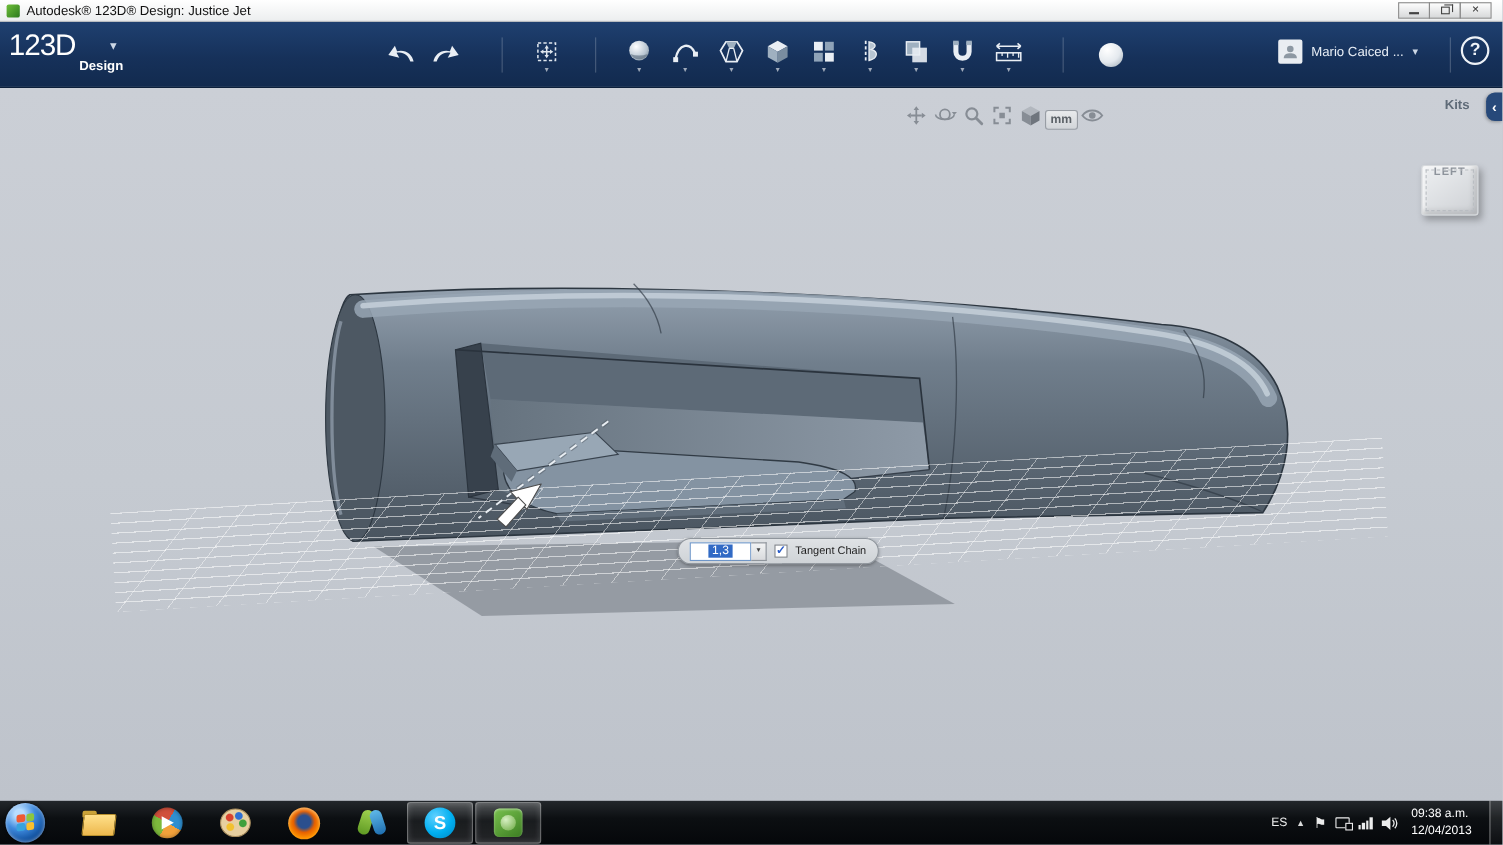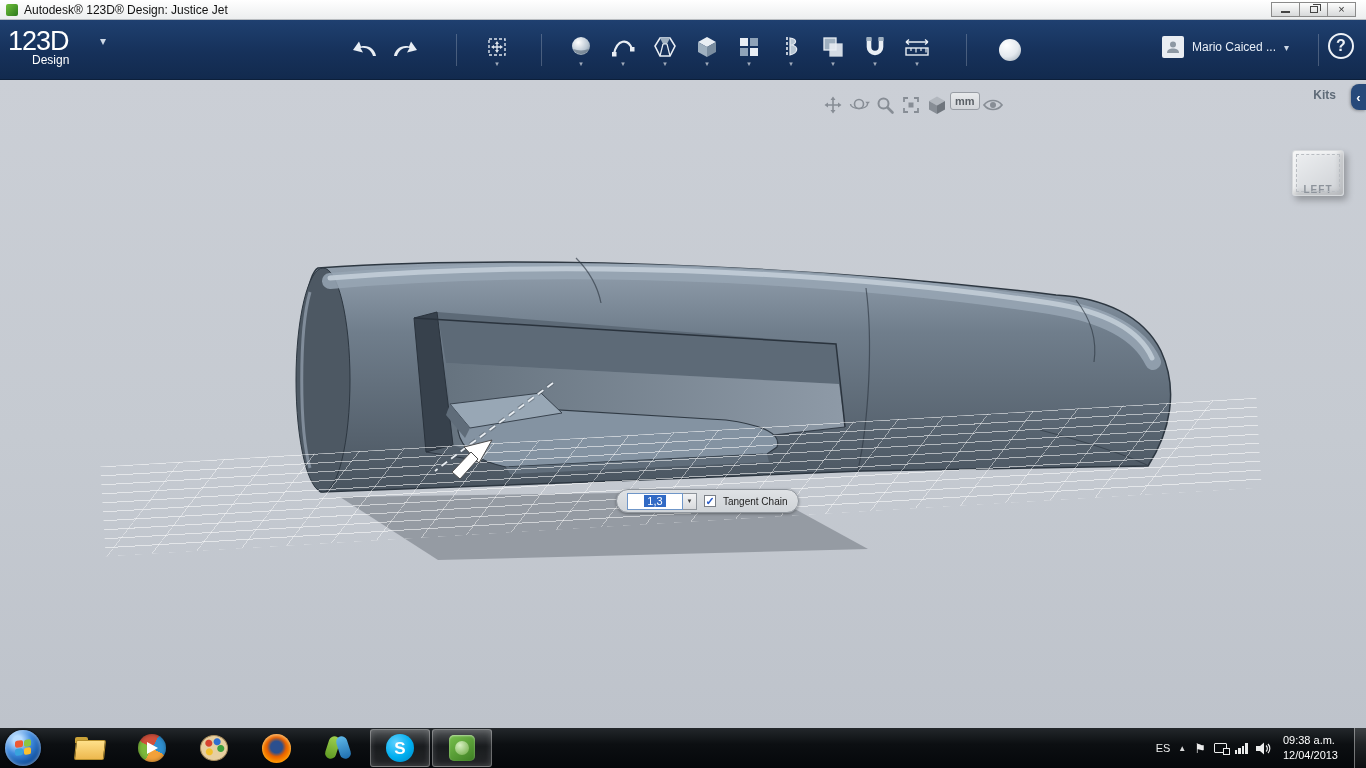--- a/index.html
+++ b/index.html
@@ -20,21 +20,21 @@
   .glyph-min { width:9px; height:3px; border-bottom:2px solid #444; margin-top:4px; }
   .glyph-restore { width:8px; height:7px; border:1px solid #444; position:relative; }
   .glyph-restore::before { content:""; position:absolute; left:2px; top:-3px; width:7px; height:6px;
                            border:1px solid #444; border-bottom:none; border-left:none; }
 
   
   #apptoolbar { height:60px; background:linear-gradient(#1f4070,#16315a 55%,#122a4e);
                 position:relative; border-bottom:1px solid #0c1f3a; }
   .brand-block { position:absolute; left:8px; top:6px; color:#fff; cursor:pointer; }
   .brand-main { font-size:27px; font-weight:normal; letter-spacing:-1px; }
-  .brand-sub { font-size:12px; font-weight:normal; margin:-4px 0 0 24px; }
+  .brand-sub { font-size:12px; font-weight:bold; margin:-4px 0 0 64px; }
   .brand-caret { position:absolute; left:92px; top:8px; font-size:12px; color:#cdd8e6; }
   .tb-sep { position:absolute; top:14px; width:1px; height:32px; background:rgba(255,255,255,.22); }
   .tool-btn { width:34px; height:44px; display:flex; flex-direction:column; align-items:center;
               justify-content:center; cursor:pointer; position:relative; border-radius:3px; }
   .tool-caret { font-size:7px; color:rgba(255,255,255,.6); line-height:4px; margin-top:2px; }
   #undo-group { position:absolute; left:348px; top:8px; display:flex; gap:6px; }
   #transform-group { position:absolute; left:480px; top:8px; display:flex; }
   #main-tools { position:absolute; left:564px; top:8px; display:flex; gap:8px; }
   #material-group { position:absolute; left:993px; top:8px; display:flex; }
   .account-box { position:absolute; left:1162px; top:16px; display:flex; align-items:center;
@@ -55,38 +55,38 @@
 
   
   #grid-wrap { position:absolute; left:102px; top:352px; width:1158px; height:90px;
                transform:rotate(-3.4deg); z-index:3; pointer-events:none; }
   .grid-h { position:absolute; inset:0;
             background:repeating-linear-gradient(to bottom, rgba(255,255,255,.55) 0 1px, transparent 1px 9px); }
   .grid-v { position:absolute; left:40px; right:40px; top:0; bottom:0; transform:skewX(-41deg);
             background:repeating-linear-gradient(to right, rgba(255,255,255,.45) 0 1px, transparent 1px 45px); }
 
   
-  #nav-toolbar { position:absolute; left:820px; top:12px; display:flex; align-items:flex-start; z-index:5; }
+  #nav-toolbar { position:absolute; left:820px; top:12px; display:flex; align-items:flex-end; z-index:5; }
   .nav-btn { width:26px; height:26px; display:flex; align-items:center; justify-content:center;
              cursor:pointer; border-radius:3px; }
   .mm-chip { min-width:28px; height:18px; padding:0 4px; background:linear-gradient(#e8eaec,#d2d5d9);
              border:1px solid #989da4; border-radius:3px; font-size:11px; font-weight:bold; color:#5a6066;
              display:flex; align-items:center; justify-content:center; cursor:pointer; }
 
   #kits-label { position:absolute; right:30px; top:8px; font-size:12px; font-weight:bold;
                 color:#5f6b78; z-index:5; cursor:pointer; }
   #edge-tab { position:absolute; right:0; top:4px; width:15px; height:26px; background:#27497a;
               border-radius:8px 0 0 8px; color:#fff; font-size:13px; font-weight:bold;
               display:flex; align-items:center; justify-content:center; z-index:5; cursor:pointer;
               box-shadow:-1px 1px 3px rgba(0,0,0,.3); }
 
   
   #viewcube { position:absolute; left:1292px; top:70px; width:52px; height:46px; z-index:5;
               background:linear-gradient(145deg,#eef0f2,#cdd0d4); border:1px solid #d6d9dc;
-              border-radius:3px; display:flex; align-items:flex-end; justify-content:center;
+              border-radius:3px; display:flex; align-items:flex-start; justify-content:center;
               box-shadow:3px 4px 7px rgba(0,0,0,.28), inset -3px -3px 6px rgba(0,0,0,.14),
                          inset 2px 2px 4px rgba(255,255,255,.85);
               outline:1px dashed #b9bdc2; outline-offset:-5px; cursor:pointer; }
   #viewcube span { font-size:10px; font-weight:bold; letter-spacing:1px; color:#8d939b; }
 
   
   #mini-toolbar { position:absolute; left:616px; top:409px; height:24px; padding:0 10px;
                   background:linear-gradient(#dfe2e5,#cfd3d7); border:1px solid #8f959c;
                   border-radius:12px; display:flex; align-items:center; gap:7px; z-index:6;
                   box-shadow:0 1px 3px rgba(0,0,0,.35); }

